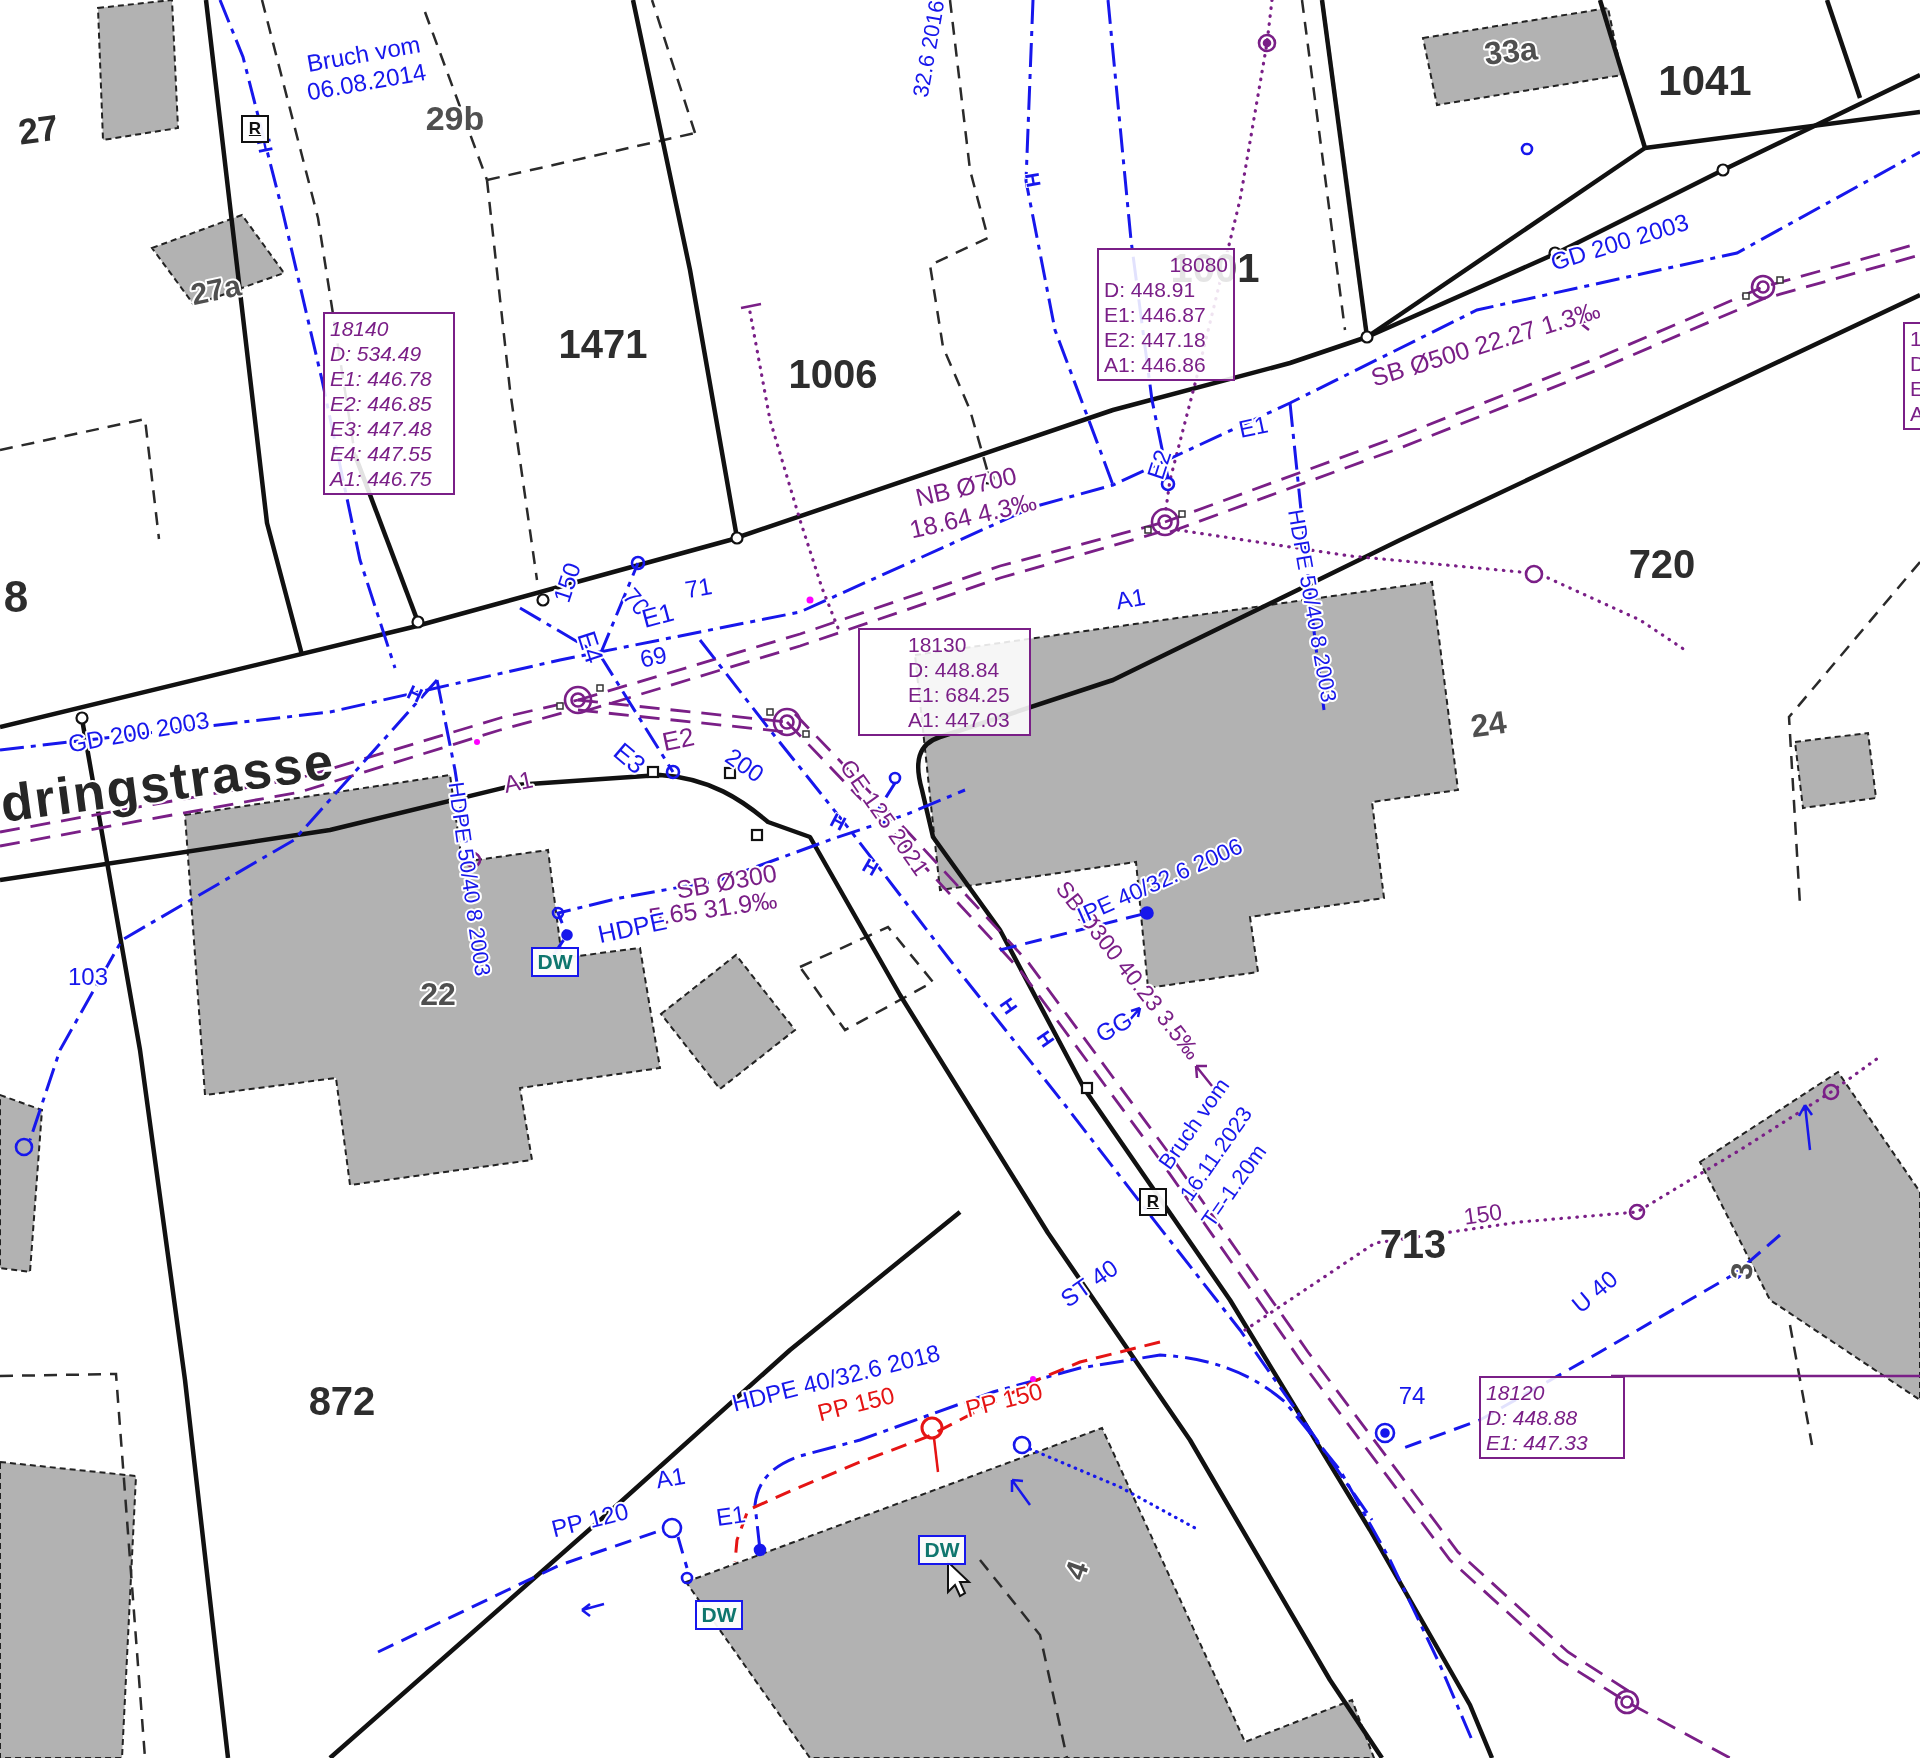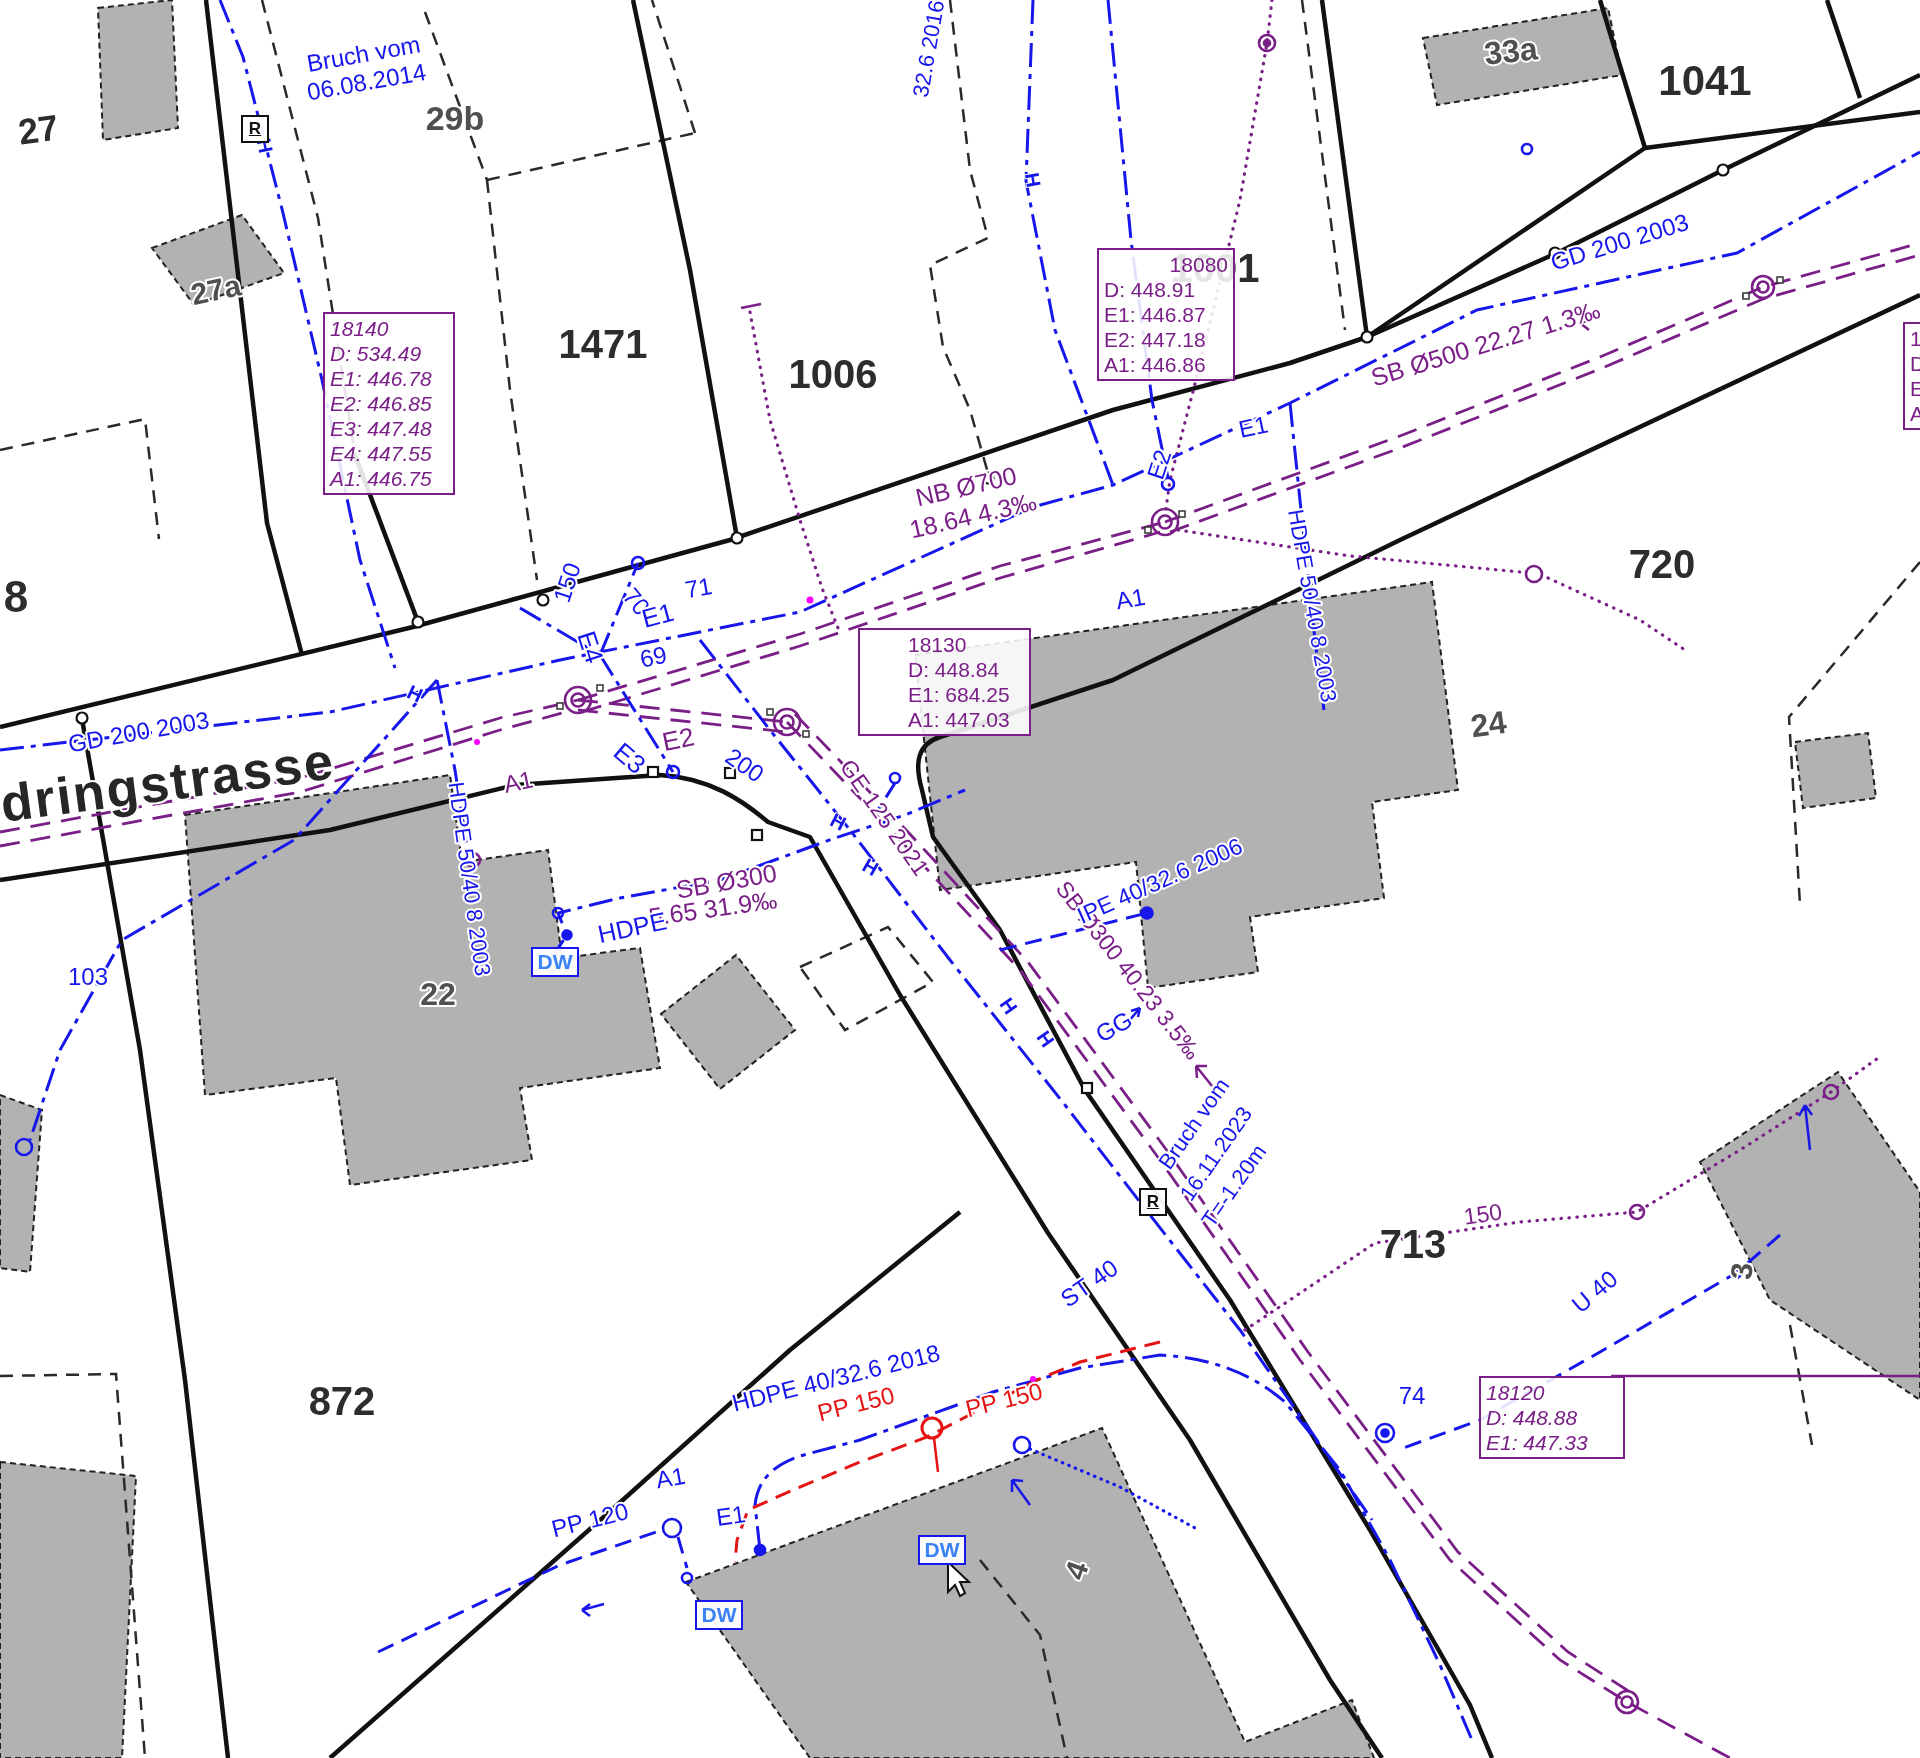--- a/index.html
+++ b/index.html
@@ -13,21 +13,21 @@
   .lbl-red{fill:#e51414;}
   .lbl-parcel{fill:#2d2d2d;font-weight:bold;}
   .lbl-bld{fill:#4f4f4f;font-weight:bold;}
   .lbl-street{fill:#262626;font-weight:bold;letter-spacing:2px;}
   .valve{fill:#1717ec;font-weight:bold;paint-order:stroke;stroke:#fff;stroke-width:2px;}
   .infobox{position:absolute;border:2px solid #7a1f87;background:rgba(255,255,255,.88);
            color:#7a1f87;font-size:21px;line-height:25px;padding:2px 5px;white-space:pre;}
   .infobox .t-right{text-align:right;}
   .symbox{position:absolute;background:rgba(255,255,255,.95);font-weight:bold;
           display:flex;align-items:center;justify-content:center;}
-  .symbox.dw{border:2px solid #1717ec;color:#3b82f6;font-size:21px;width:44px;height:26px;}
+  .symbox.dw{border:2px solid #1717ec;color:#0f766e;font-size:21px;width:44px;height:26px;}
   .symbox.r{border:2px solid #111;color:#111;font-size:17px;width:24px;height:24px;text-decoration:underline;}
 </style>
 </head>
 <body>
 
 <div id="map">
   <svg id="basemap" width="1920" height="1758" viewBox="0 0 1920 1758">
 
     <g fill="#b2b2b2" stroke="#222" stroke-width="2" stroke-dasharray="6 4">
       <polygon points="98,8 172,0 178,128 103,140"></polygon>

